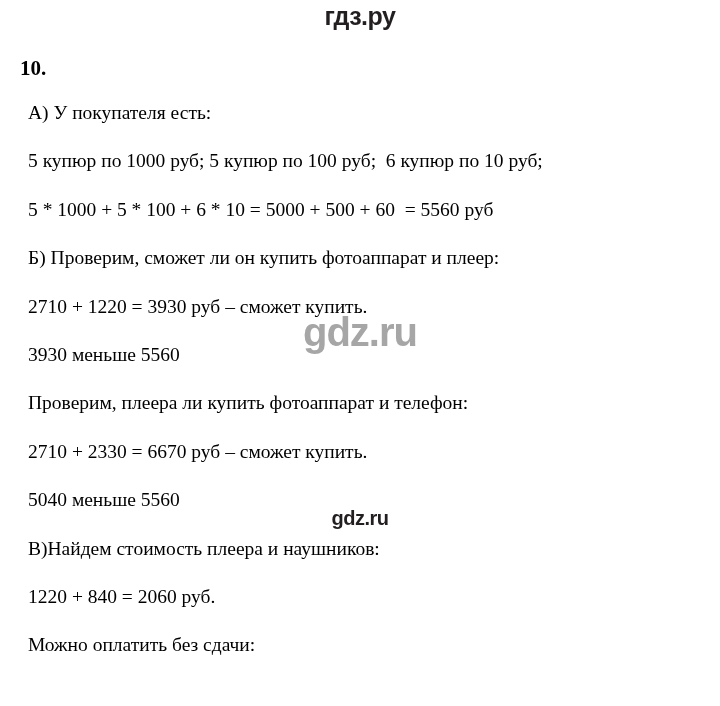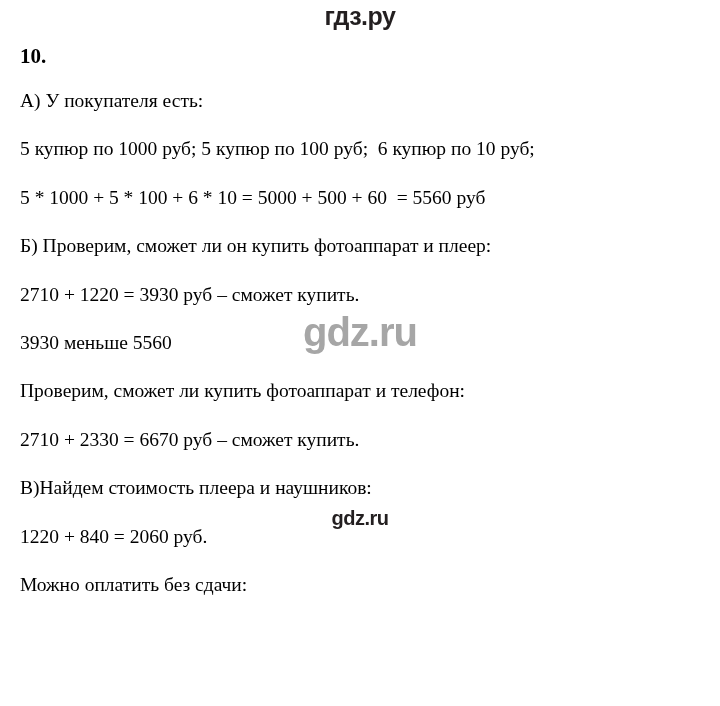--- a/index.html
+++ b/index.html
@@ -58,34 +58,34 @@
     font-family: "Liberation Sans", sans-serif;
     font-weight: bold;
     font-size: 20px;
     color: #231f20;
     letter-spacing: -0.5px;
   }
   
   .content {
     position: absolute;
     left: 20px;
-    top: 46px;
+    top: 58px;
     width: 690px;
   }
   .task-number {
     font-family: "Liberation Serif", serif;
     font-weight: bold;
     font-size: 21px;
     margin: 0 0 22px 0;
     line-height: 1;
   }
   .line {
     font-size: 19.5px;
     line-height: 1.2;
-    margin: 0 0 25px 0;
+    margin: 0 0 25px 8px;
     white-space: pre-wrap;
   }
   .line.last {
     margin-bottom: 0;
   }
 </style>
 </head>
 <body>
 
 <div class="page">
@@ -94,22 +94,23 @@
 
   <div class="content">
     <div class="task-number">10.</div>
 
     <p class="line">А) У покупателя есть:</p>
     <p class="line">5 купюр по 1000 руб; 5 купюр по 100 руб;  6 купюр по 10 руб;</p>
     <p class="line">5 * 1000 + 5 * 100 + 6 * 10 = 5000 + 500 + 60  = 5560 руб</p>
     <p class="line">Б) Проверим, сможет ли он купить фотоаппарат и плеер:</p>
     <p class="line">2710 + 1220 = 3930 руб – сможет купить.</p>
     <p class="line">3930 меньше 5560</p>
-    <p class="line">Проверим, сможет ли купить фотоаппарат и телефон:</p>
+    <p class="line">Проверим, плеера ли купить фотоаппарат и телефон:</p>
     <p class="line">2710 + 2330 = 6670 руб – сможет купить.</p>
+    <p class="line">5040 меньше 5560</p>
     <p class="line">В)Найдем стоимость плеера и наушников:</p>
     <p class="line">1220 + 840 = 2060 руб.</p>
     <p class="line">Можно оплатить без сдачи:</p>
   </div>
 
   <div class="watermark">gdz.ru</div>
 
   <div class="logo-bottom">gdz.ru</div>
 
 </div>

